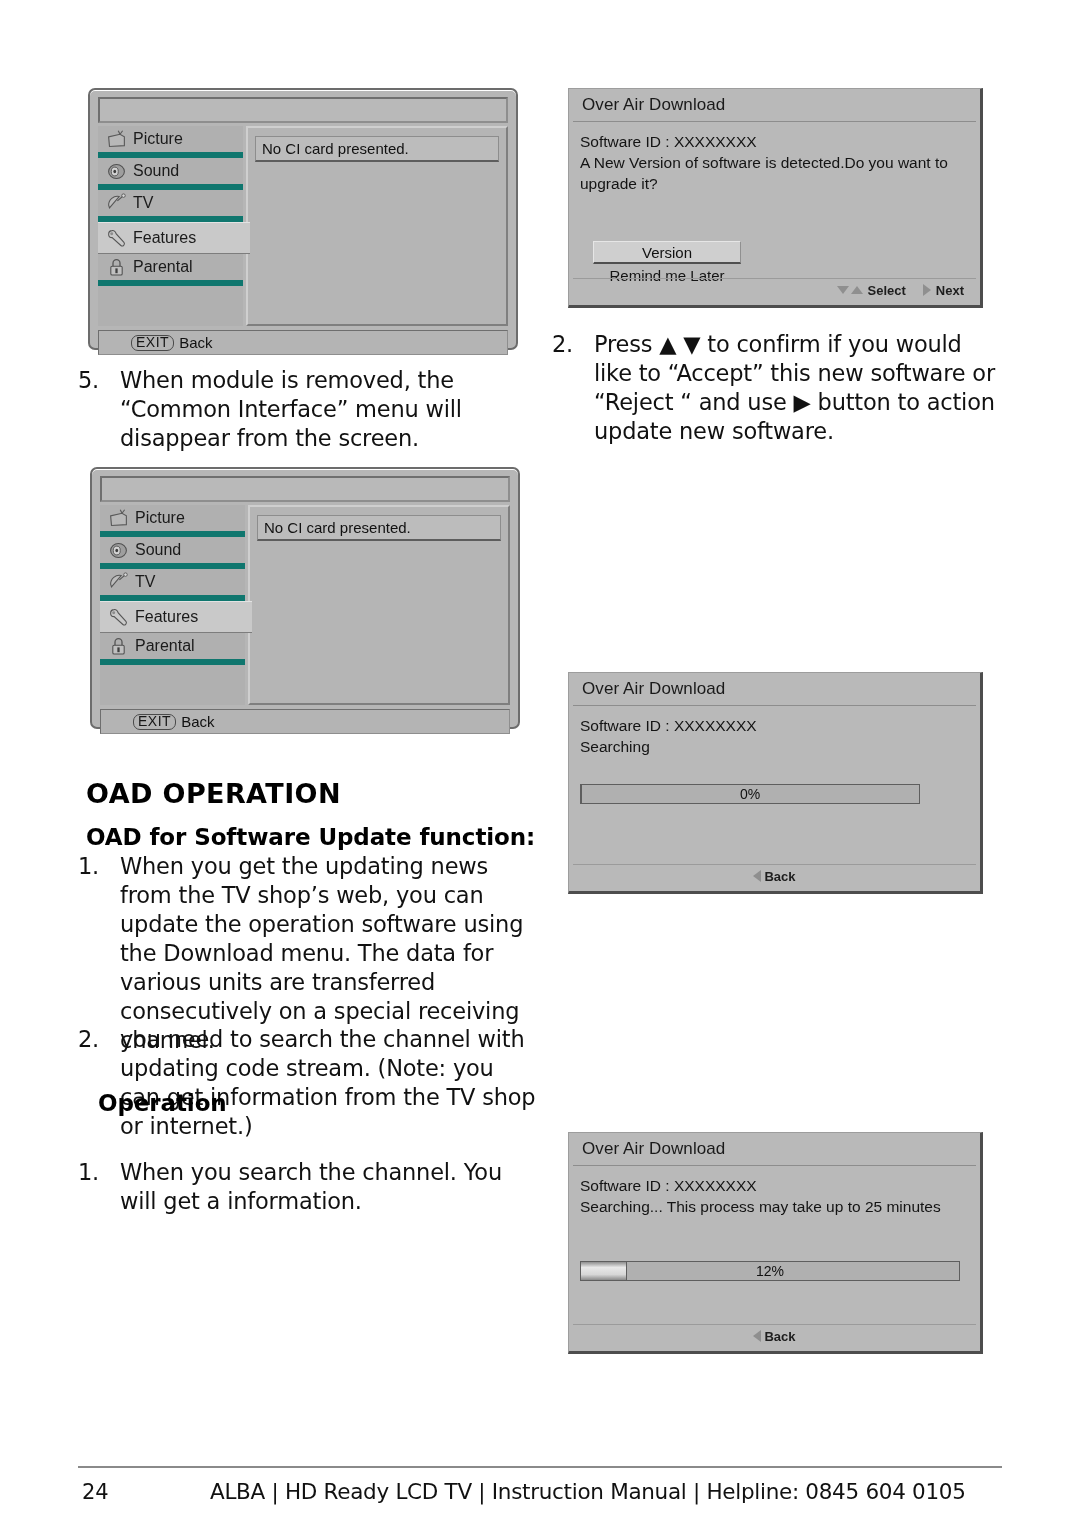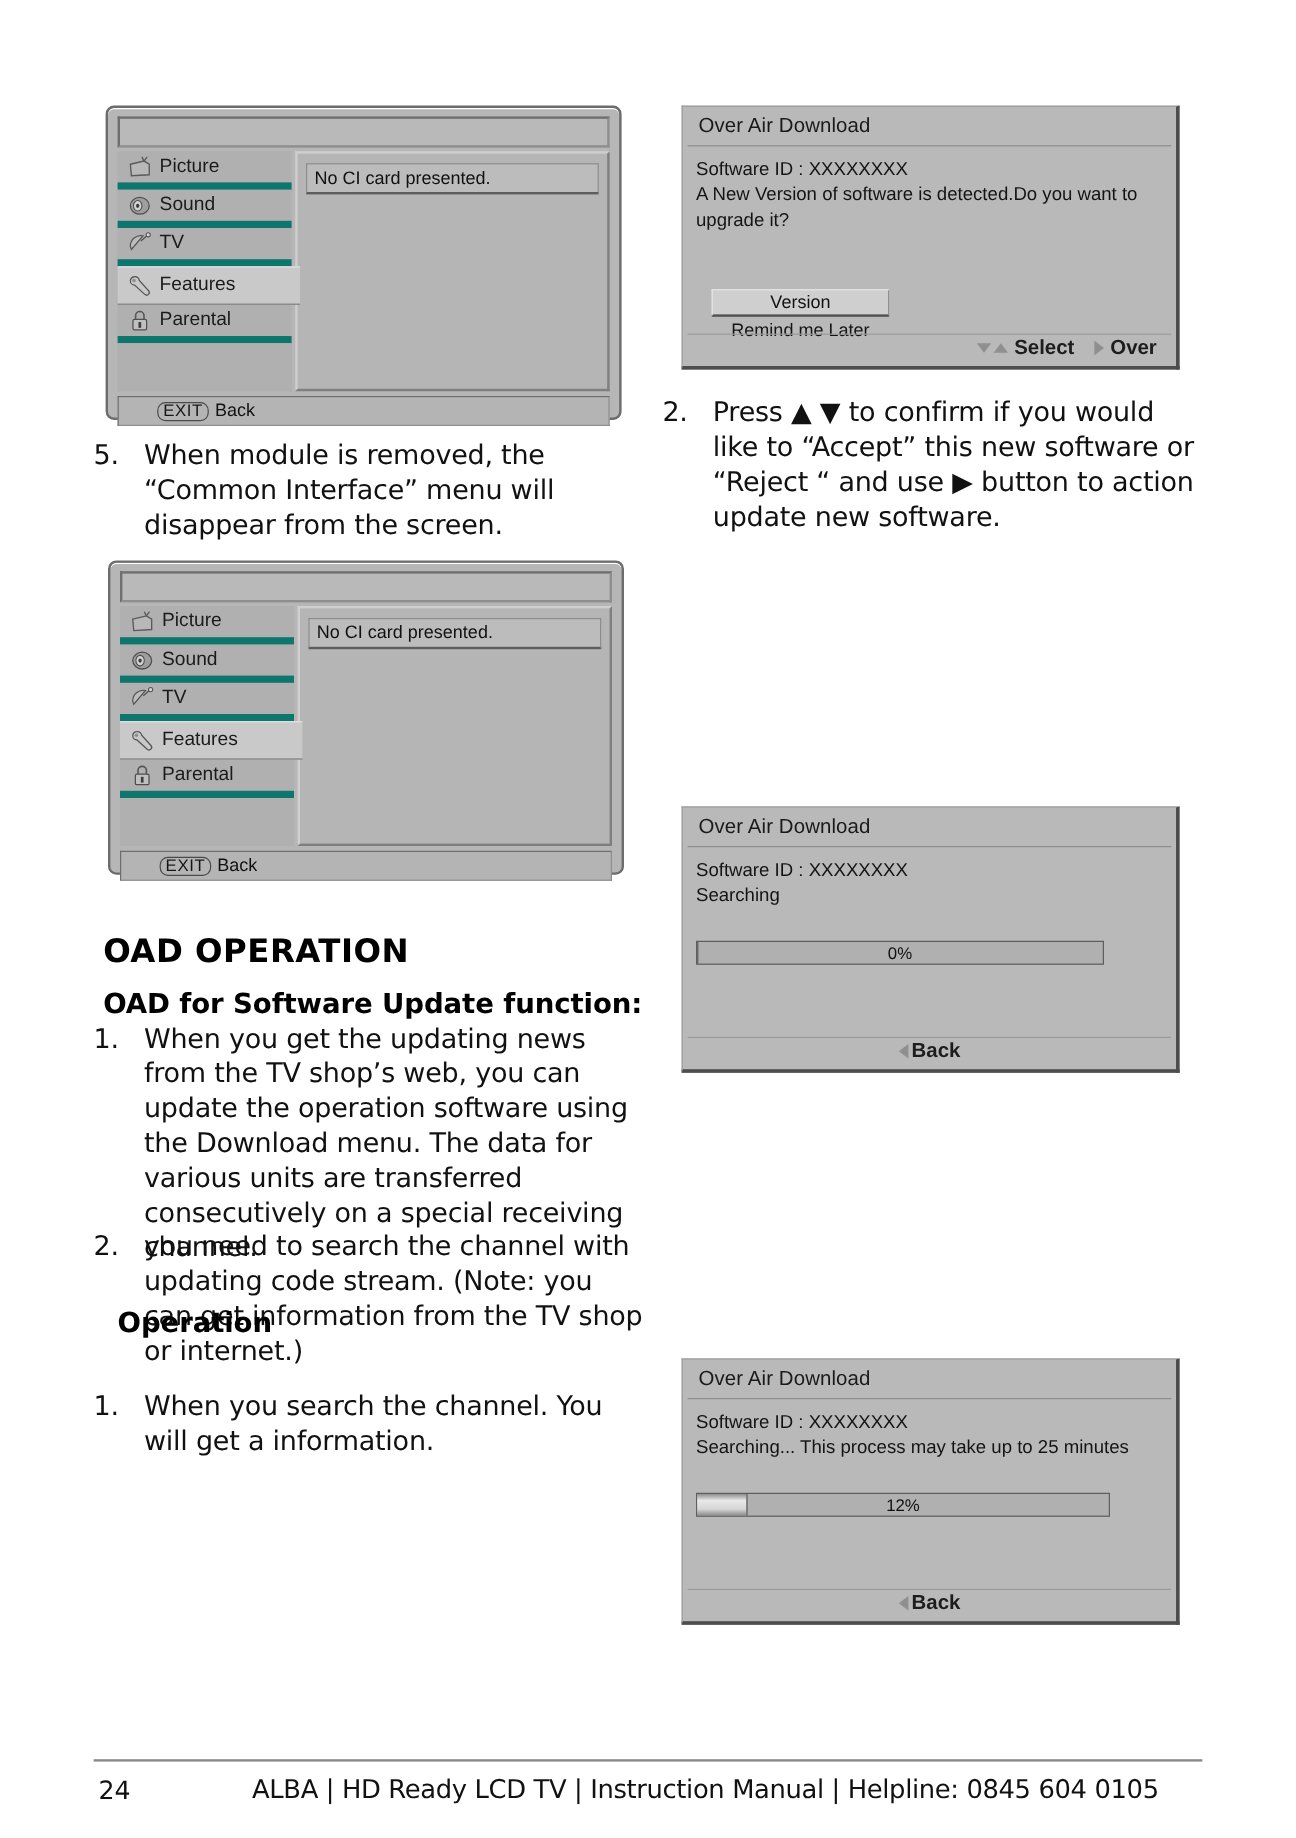--- a/index.html
+++ b/index.html
@@ -200,21 +200,21 @@
     display: flex;
     align-items: center;
     justify-content: center;
     gap: 3px;
   }
   .tri { display: inline-block; }
   .tri-down { width:0;height:0;border-left:6px solid transparent;border-right:6px solid transparent;border-top:8px solid #8f8f8f; }
   .tri-up   { width:0;height:0;border-left:6px solid transparent;border-right:6px solid transparent;border-bottom:8px solid #8f8f8f; margin-left:-3px;}
   .tri-right{ width:0;height:0;border-top:6px solid transparent;border-bottom:6px solid transparent;border-left:8px solid #8f8f8f; }
   .tri-left { width:0;height:0;border-top:6px solid transparent;border-bottom:6px solid transparent;border-right:8px solid #8f8f8f; }
-  .foot-lbl { font-weight: bold; font-size: 17px; color:#1d1d1d; }
+  .foot-lbl { font-weight: bold; font-size: 13px; color:#1d1d1d; }
 
   
   .pbar {
     position: relative;
     height: 20px;
     background: #b0b0b0;
     border: 1px solid #5e5e5e;
     box-sizing: border-box;
     margin-top: 6px;
   }
@@ -435,21 +435,21 @@
   <div class="abs" style="left:24px; top:152px;">
     <div class="btn-accept">Version</div>
     <div class="btn-second">Remind me Later</div>
   </div>
   <div class="oad-foot">
     <div class="foot-right">
       <span class="tri tri-down"></span>
       <span class="tri tri-up"></span>
       <span class="foot-lbl">Select</span>
       <span class="tri tri-right" style="margin-left:12px;"></span>
-      <span class="foot-lbl">Over</span>
+      <span class="foot-lbl">Next</span>
     </div>
   </div>
 </div>
 
 <div class="abs copy listitem" style="left:552px; top:330px; width:445px;">
   <span class="num">2.</span>
   <span class="txt">Press ▲ ▼ to confirm if you would like to “Accept” this new software or “Reject “ and use ▶ button to action update new software.</span>
 </div>
 
 <div class="abs oad" style="left:568px; top:452px; width:415px; height:222px;">
@@ -468,21 +468,21 @@
       <span class="foot-lbl">Back</span>
     </div>
   </div>
 </div>
 
 <div class="abs oad" style="left:568px; top:690px; width:415px; height:222px;">
   <div class="oad-title">Over Air Download</div>
   <div class="oad-content">
     <div class="oad-line">Software ID : XXXXXXXX</div>
     <div class="oad-line">Searching... This process may take up to 25 minutes</div>
-    <div class="pbar" style="margin-top:27px; width:345px;">
+    <div class="pbar" style="margin-top:44px; width:380px;">
       <div class="fill" style="width:12%;"></div>
       <div class="pct">12%</div>
     </div>
   </div>
   <div class="oad-foot">
     <div class="foot-center">
       <span class="tri tri-left"></span>
       <span class="foot-lbl">Back</span>
     </div>
   </div>

